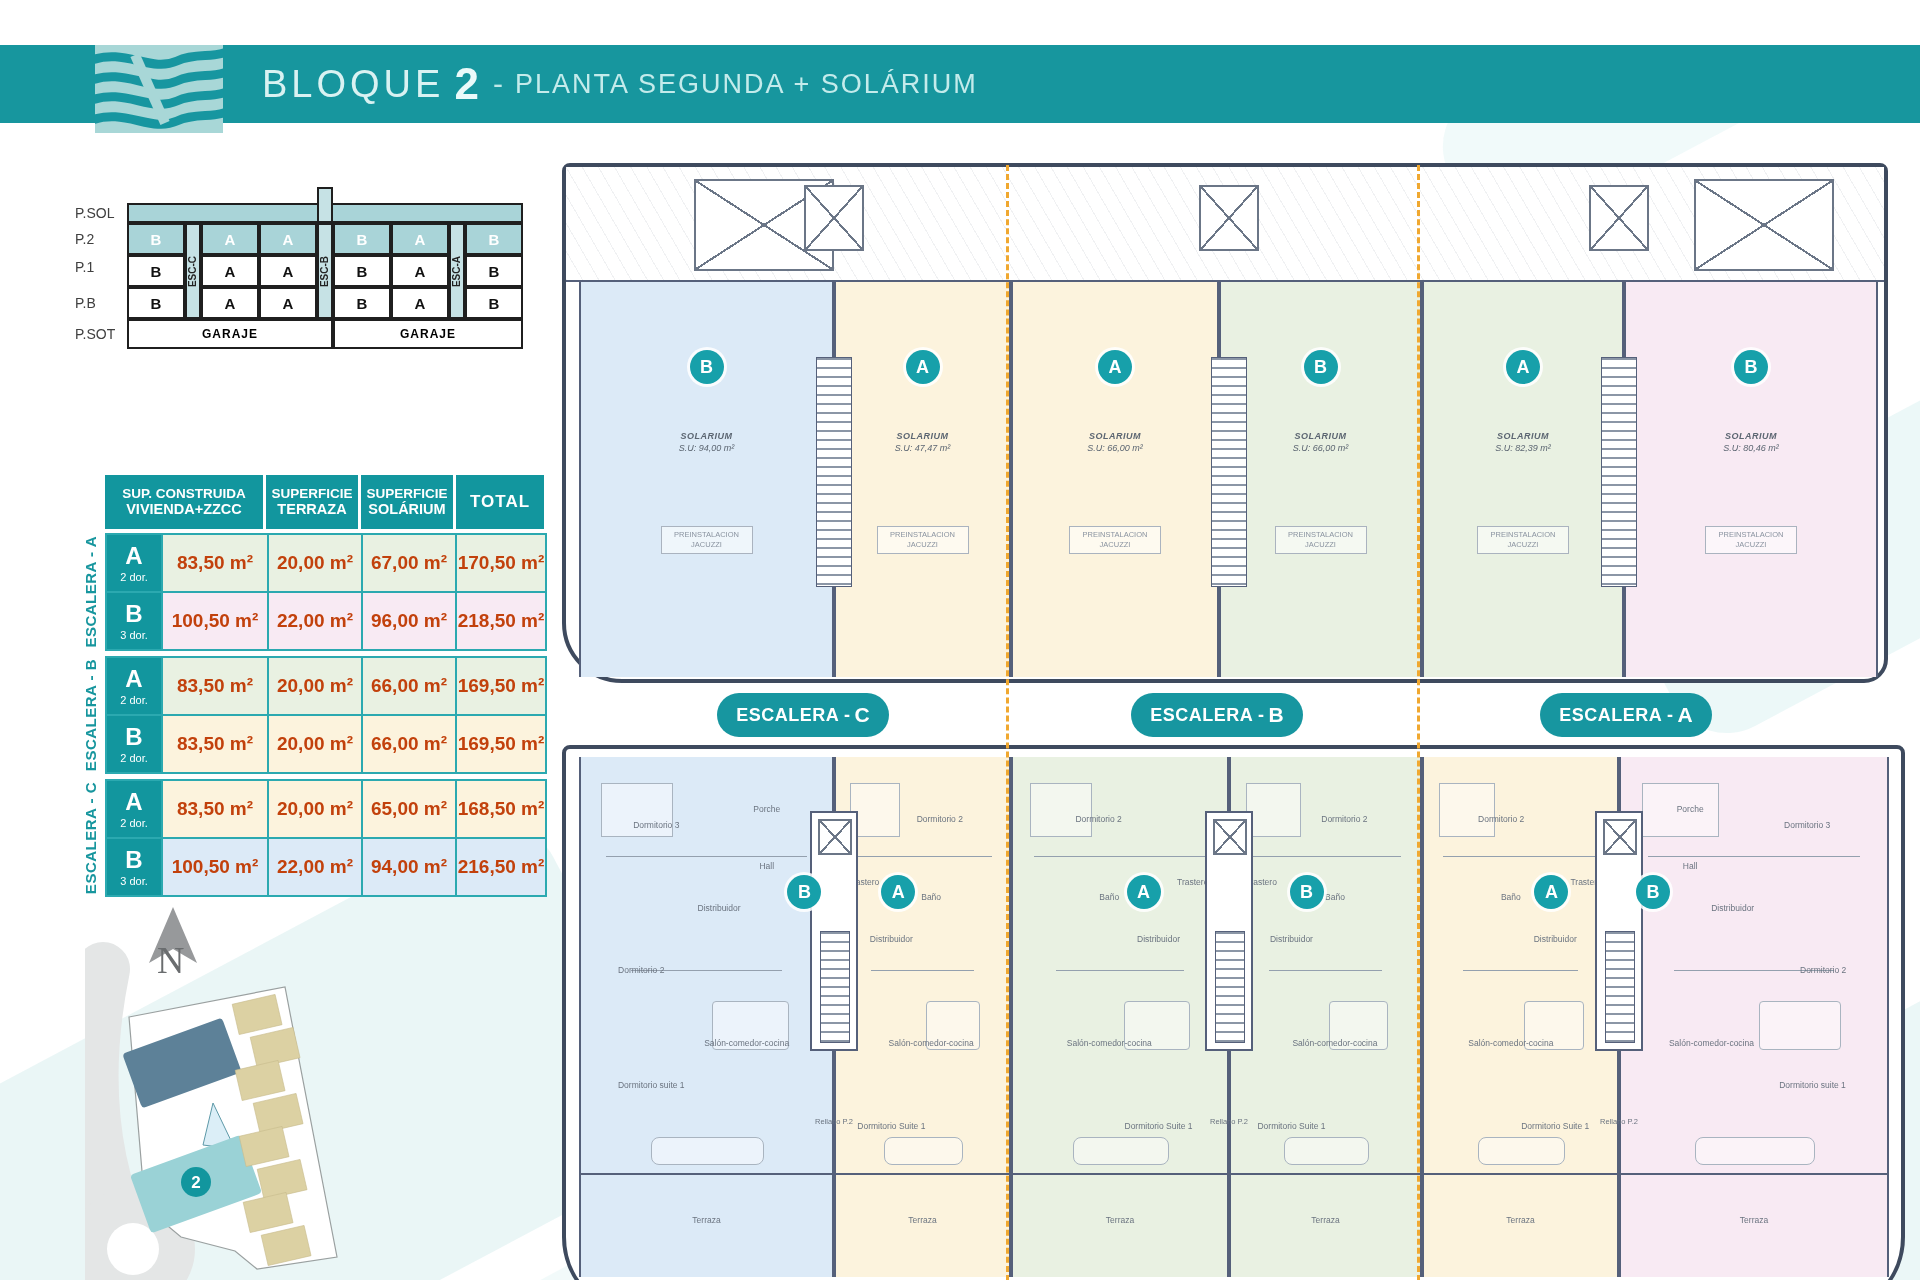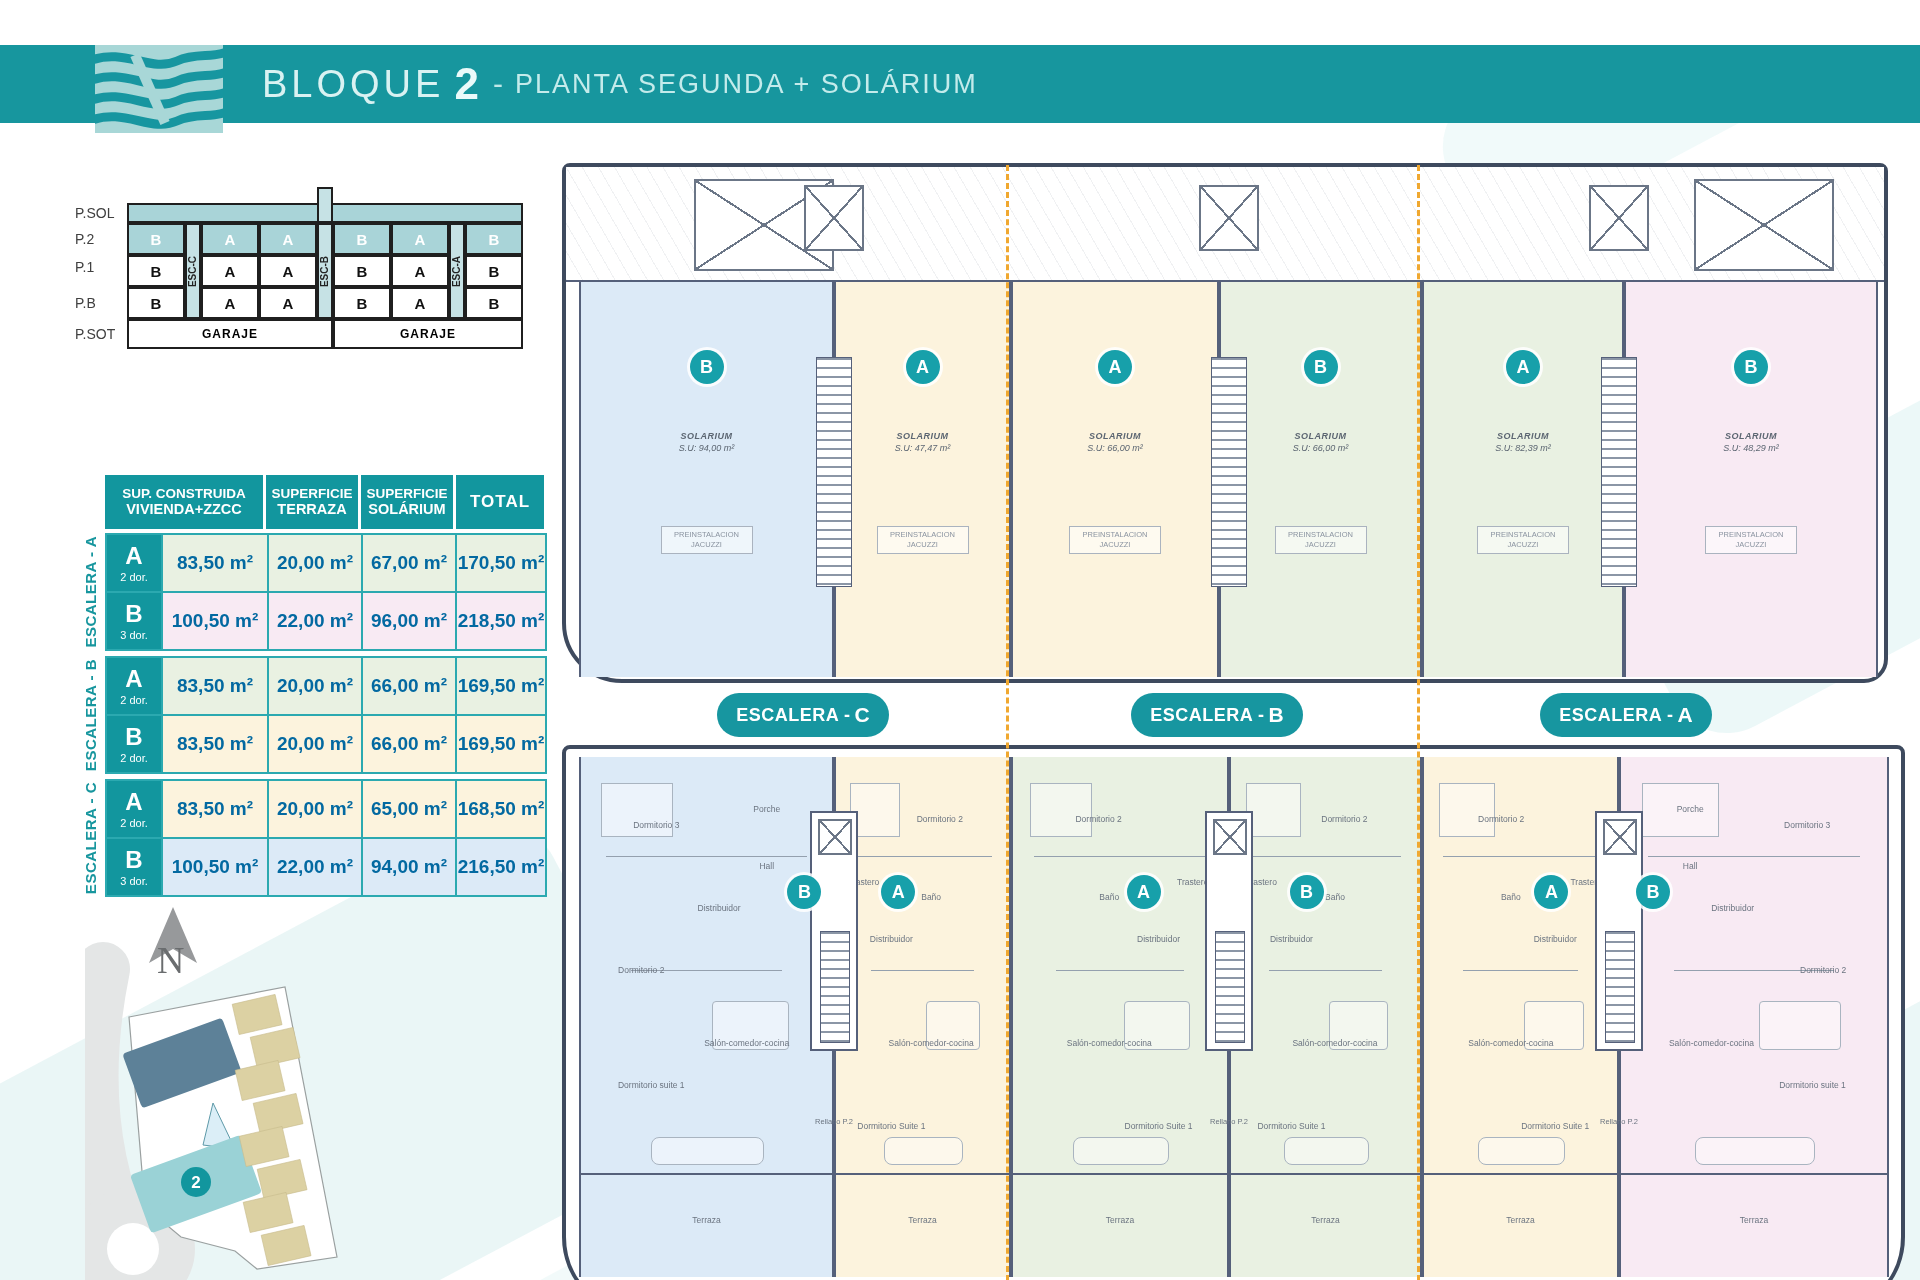--- a/index.html
+++ b/index.html
@@ -42,21 +42,21 @@
              align-items:center;justify-content:center;text-align:center;line-height:1.15;}
   .hc .l1{font-size:13.5px;font-weight:bold;}
   .hc .l2{font-size:14.5px;font-weight:bold;}
   .hc.total{font-size:17px;font-weight:bold;letter-spacing:1px;}
   .tgroup{display:flex;gap:3px;margin-bottom:5px;}
   .rot{width:24px;display:flex;align-items:center;justify-content:center;}
   .rot span{writing-mode:vertical-rl;transform:rotate(180deg);color:#17969e;font-weight:bold;
             font-size:15px;letter-spacing:.5px;white-space:nowrap;}
   .tgrid{display:grid;grid-template-columns:54px 104px 92px 92px 88px;grid-auto-rows:56px;
          background:#2ba9b0;gap:2px;padding:2px;}
-  .tcell{display:flex;align-items:center;justify-content:center;font-weight:bold;font-size:19px;color:#0369a1;}
+  .tcell{display:flex;align-items:center;justify-content:center;font-weight:bold;font-size:19px;color:#c2410c;}
   .badge{background:#12969e;display:flex;flex-direction:column;align-items:center;justify-content:center;color:#fff;}
   .badge .bl{font-size:24px;font-weight:bold;line-height:1;}
   .badge .bd{font-size:11px;margin-top:3px;}
 
   
   .dash{position:absolute;top:120px;height:1152px;width:0;border-left:3px dashed #f0a830;z-index:30;}
 
   
   .pill{position:absolute;top:648px;height:44px;width:172px;background:#1796a0;border-radius:22px;
         display:flex;align-items:center;justify-content:center;color:#fff;z-index:20;}
@@ -292,21 +292,21 @@
         <div class="sol-label" style="left: 50%; top: 38%;">
           <div class="nm">SOLARIUM</div>
           <div>S.U: 82,39 m²</div>
         </div>
         <div class="jac" style="left: 50%; top: 62%;">PREINSTALACION JACUZZI</div>
       </div>
       <div class="strip pin" style="left: 1058px; top: 113px; width: 254px; height: 397px; background: rgb(248, 234, 243);">
         <div class="ucircle" style="left: 50%; top: 22%;">B</div>
         <div class="sol-label" style="left: 50%; top: 38%;">
           <div class="nm">SOLARIUM</div>
-          <div>S.U: 48,29 m²</div>
+          <div>S.U: 80,46 m²</div>
         </div>
         <div class="jac" style="left: 50%; top: 62%;">PREINSTALACION JACUZZI</div>
       </div>
       <div class="topband"></div>
       <div class="xbox" style="left: 128px; top: 12px; width: 140px; height: 92px; position: absolute; z-index: 3;"></div>
       <div class="xbox" style="left: 1128px; top: 12px; width: 140px; height: 92px; position: absolute; z-index: 3;"></div>
       <div class="xbox" style="left: 238px; top: 18px; width: 60px; height: 66px; position: absolute; z-index: 3;"></div>
       <div class="stairs" style="left: 250px; top: 190px; width: 36px; height: 230px; position: absolute; z-index: 3;"></div>
       <div class="xbox" style="left: 633px; top: 18px; width: 60px; height: 66px; position: absolute; z-index: 3;"></div>
       <div class="stairs" style="left: 645px; top: 190px; width: 36px; height: 230px; position: absolute; z-index: 3;"></div>

